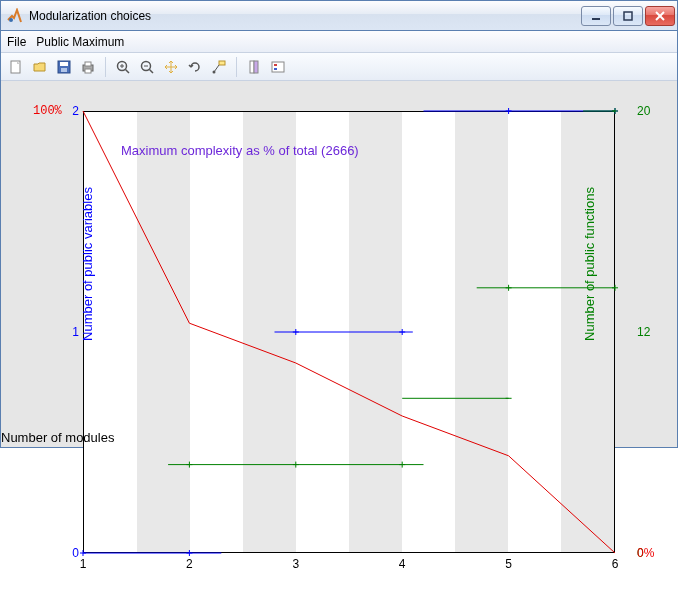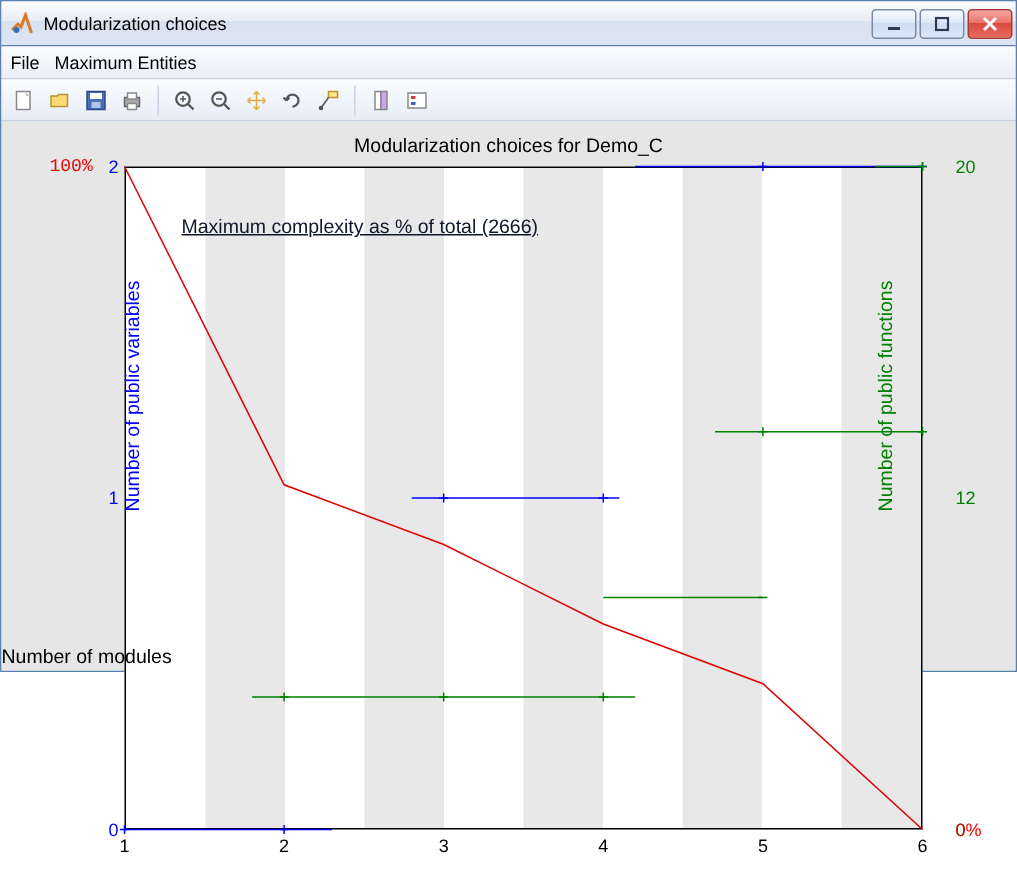--- a/index.html
+++ b/index.html
@@ -39,21 +39,21 @@
   .ylabel-left { position:absolute; left:10px; top:50%; transform:translateY(-50%) rotate(-90deg); transform-origin:center; font-size:13px; color:#00f; white-space:nowrap; }
   .ylabel-right { position:absolute; right:10px; top:50%; transform:translateY(-50%) rotate(-90deg); transform-origin:center; font-size:13px; color:green; white-space:nowrap; }
 
   .tick { position:absolute; font-size:12px; }
   .tick.x { top:476px; color:#000; transform:translateX(-50%);}
   .tick.yl { color:#00f; text-align:right; width:20px; left:58px; transform:translateY(-50%);}
   .tick.yr { color:green; left:620px; transform:translateY(-50%);margin-left:16px;}
   .tick.red-l { color:#e00; left:38px; transform:translateY(-50%);font-family:Liberation Mono, monospace; }
   .tick.red-r { color:#e00; left:620px; transform:translateY(-50%); }
 
-  .annot { position:absolute; color:#0f172a; font-size:13px;text-decoration:underline; }
+  .annot { position:absolute; color:#6d28d9; font-size:13px; }
 
   svg.overlay { position:absolute; left:82px; top:30px; width:532px; height:442px; overflow:visible; }
 
 </style>
 </head>
 <body>
 
 <div class="window">
 
   <div class="titlebar">
@@ -79,21 +79,21 @@
           <svg width="10" height="10">
             <line x1="1" y1="1" x2="9" y2="9" stroke="currentColor" stroke-width="2"></line>
             <line x1="9" y1="1" x2="1" y2="9" stroke="currentColor" stroke-width="2"></line>
           </svg>
         </div>
     </div>
   </div>
 
   <div class="menubar">
     <span>File</span>
-    <span>Maximum Entities</span>
+    <span>Public Maximum</span>
   </div>
 
   <div class="toolbar">
     <div class="tbtn">
         <svg width="16" height="16">
           <rect x="3" y="2" width="9" height="12" fill="#fff" stroke="#888"></rect>
           <path d="M9 2 L12 5 L9 5 Z" fill="#ccc"></path>
         </svg>
       </div>
     <div class="tbtn">
@@ -159,21 +159,20 @@
     <div class="tbtn">
         <svg width="16" height="16">
           <rect x="2" y="3" width="12" height="10" fill="#fff" stroke="#888"></rect>
           <rect x="4" y="5" width="3" height="2" fill="#d04040"></rect>
           <rect x="4" y="9" width="3" height="2" fill="#4060d0"></rect>
         </svg>
       </div>
   </div>
 
   <div class="chart-wrap">
-    <div class="chart-title">Modularization choices for Demo_C</div>
 
     <div class="plot">
       <div class="bands">
 
         <div class="band" style="left:10%;width:10%"></div>
         <div class="band" style="left:30%;width:10%"></div>
         <div class="band" style="left:50%;width:10%"></div>
         <div class="band" style="left:70%;width:10%"></div>
         <div class="band" style="left:90%;width:10%"></div>
       </div>

